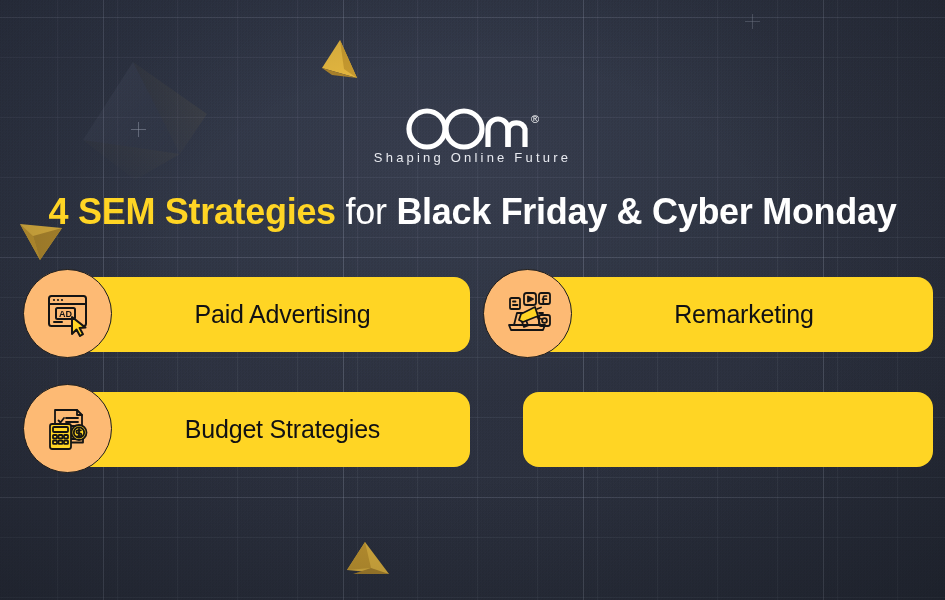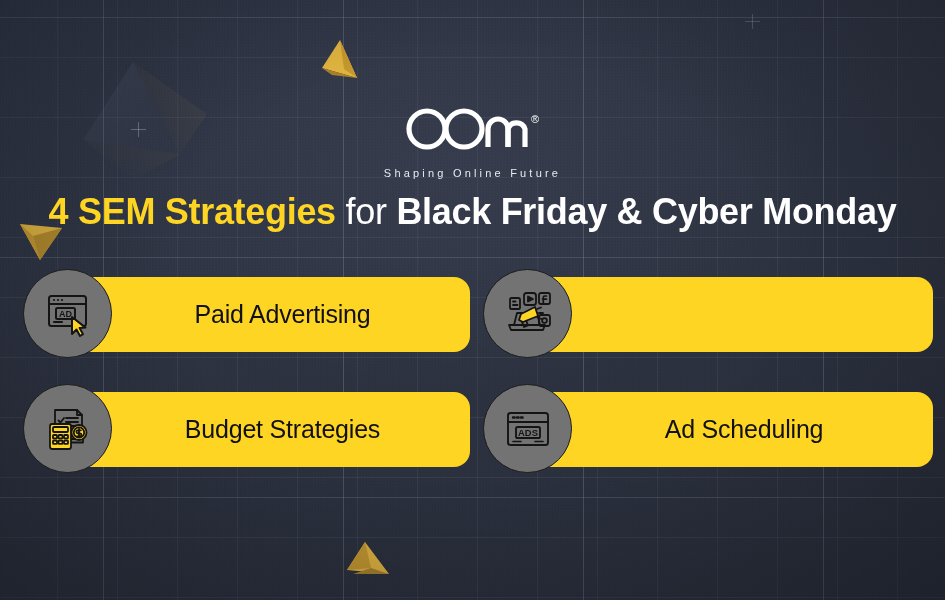--- a/index.html
+++ b/index.html
@@ -71,22 +71,22 @@
   .logo-wrap {
     position:absolute; left:0; right:0; top:108px;
     display:flex; flex-direction:column; align-items:center;
   }
   .logo-mark { position:relative; display:flex; align-items:flex-start; }
   .logo-reg {
     color:#ffffff; font-size:11px; line-height:1;
     margin-left:3px; margin-top:6px; font-family:"Liberation Sans",sans-serif;
   }
   .logo-tag {
-    color:#e8eaf0; font-size:11px; letter-spacing:3.2px;
-    margin-top:17px; font-family:"Liberation Sans",sans-serif;
+    color:#e8eaf0; font-size:13px; letter-spacing:3.2px;
+    margin-top:0; font-family:"Liberation Sans",sans-serif;
     text-transform:capitalize; white-space:nowrap;
   }
 
   
   .headline {
     position:absolute; left:0; right:0; top:192px;
     text-align:center;
     font-size:36px; line-height:1.1;
     letter-spacing:-.3px;
     white-space:nowrap;
@@ -119,21 +119,21 @@
   .card.col-l { left:63px; width:407px; }
   .card.col-r { left:523px; width:410px; }
   .card.col-l::before { left:10px; right:-3px; }
   .card.col-r::before { left:10px; right:-3px; }
 
   .badge {
     position:absolute;
     left:-40px; top:-8px;
     width:89px; height:89px;
     border-radius:50%;
-    background:#737373;
+    background:#fdba74;
     border:1.6px solid #1c1c1c;
     display:flex; align-items:center; justify-content:center;
   }
   .badge svg { display:block; }
 
   .card-label {
     width:100%;
     text-align:center;
     padding-left:46px;
     padding-right:14px;
@@ -248,20 +248,21 @@
             <path d="M12 14.5 H14.5 M12 18 H16.5"></path>
             <rect x="23" y="6" width="12" height="12" rx="2.6"></rect>
             <path d="M27 9.5 L32 12 L27 14.5 Z" fill="#141414"></path>
             <rect x="38" y="6" width="11" height="11" rx="2"></rect>
             <path d="M45.5 9 h-1.8 a1.4 1.4 0 0 0 -1.4 1.4 V17" stroke-width="1.7"></path>
             <path d="M41.6 12.2 H45.4"></path>
             <rect x="38" y="28" width="11" height="11" rx="2.2"></rect>
             <circle cx="43.5" cy="33.5" r="2.4"></circle>
           </svg>
         </div>
+        <div class="card-label">Remarketing</div>
       </div>
     </div>
 
     <div class="card-row">
 
       <div class="card col-l">
         <div class="badge">
           <svg width="54" height="54" viewBox="0 0 54 54" fill="none" stroke="#141414" stroke-width="1.8" stroke-linecap="round" stroke-linejoin="round">
 
             <path d="M14 8 H36 L41 13 V31 H14 Z"></path>
@@ -284,29 +285,17 @@
             <rect x="23" y="33" width="4" height="3.4" rx=".7"></rect>
             <rect x="12" y="38.5" width="4" height="3.4" rx=".7"></rect>
             <rect x="17.5" y="38.5" width="4" height="3.4" rx=".7"></rect>
             <rect x="23" y="38.5" width="4" height="3.4" rx=".7"></rect>
           </svg>
         </div>
         <div class="card-label">Budget Strategies</div>
       </div>
 
       <div class="card col-r">
-        <div class="badge">
-          <svg width="54" height="54" viewBox="0 0 54 54" fill="none" stroke="#141414" stroke-width="1.9" stroke-linecap="round" stroke-linejoin="round">
-            <rect x="7" y="11" width="40" height="32" rx="2.6"></rect>
-            <path d="M7 20 H47"></path>
-            <path d="M12 15.5 h1.6 M16 15.5 h1.6 M20 15.5 h1.6" stroke-width="2.4"></path>
-            <rect x="15" y="25" width="24" height="11" rx="1.6"></rect>
-            <text x="27" y="33.9" font-family="Liberation Sans, sans-serif" font-size="9.4" font-weight="bold" fill="#141414" stroke="none" text-anchor="middle">ADS</text>
-            <path d="M12 39.5 H20" stroke-width="1.6"></path>
-            <path d="M34 39.5 H42" stroke-width="1.6"></path>
-          </svg>
-        </div>
-        <div class="card-label">Ad Scheduling</div>
       </div>
     </div>
 
   </div>
 </div>
 
 </body></html>

